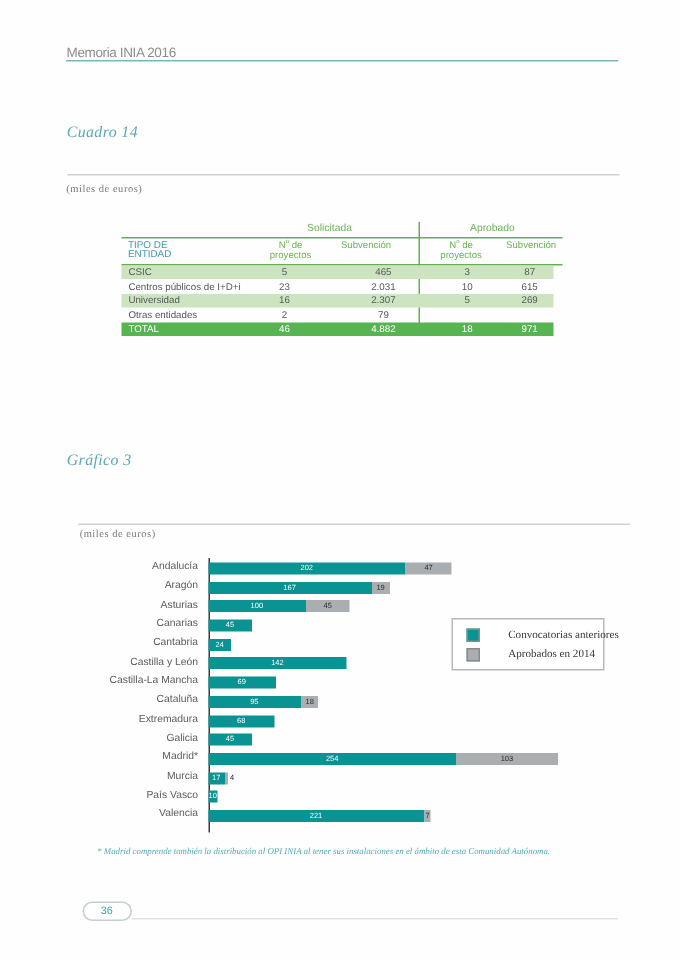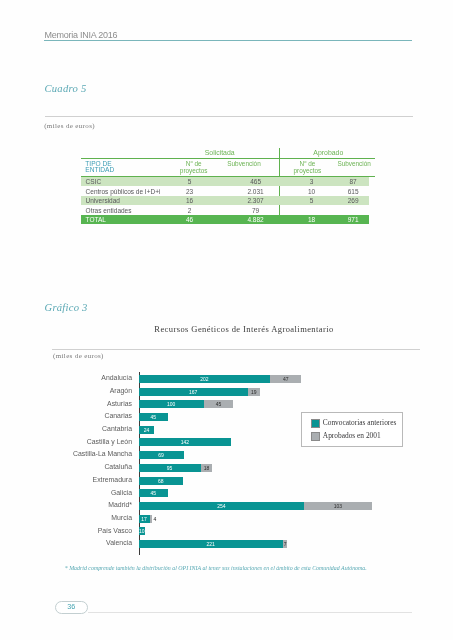--- a/index.html
+++ b/index.html
@@ -44,38 +44,38 @@
   .axis{position:absolute;background:#3b3b3b;width:1.2px;}
   .bar{position:absolute;height:8px;}
   .bar.t{background:#099493;}
   .bar.g{background:#aaaeb1;}
   .barlabel{position:absolute;font-size:5px;color:#fff;text-align:center;line-height:8.2px;}
   .barlabel.dark{color:#2b2b2b;}
   .barlabel.out{color:#1d1d1d;text-align:left;}
   .catlabel{position:absolute;font-size:6.9px;color:#5b5b5b;text-align:right;}
   .legend{position:absolute;border:1px solid #b9b9b9;background:#fff;}
   .legend .sw{position:absolute;width:7px;height:7px;border:1px solid #8a8a8a;}
-  .legend .lg-txt{position:absolute;font-family:"Liberation Serif",serif;font-size:7.4px;color:#38383a;white-space:nowrap;}
+  .legend .lg-txt{position:absolute;font-family:"Liberation Serif",serif;font-size:7.4px;color:#38383a;white-space:nowrap;margin-left:16px;}
 
   
   .footnote{position:absolute;font-family:"Liberation Serif",serif;font-style:italic;
             font-size:5.9px;color:#56a8b3;letter-spacing:0;white-space:nowrap;}
   .folio{position:absolute;border:.7px solid #c3cfd1;border-radius:6.5px;
          text-align:center;color:#42a3b0;font-size:7.2px;background:#fff;}
   .footrule{position:absolute;height:1px;background:#e2e2e2;}
 </style>
 </head>
 <body>
 
 <div class="page">
 
   <div class="runhead">Memoria INIA 2016</div>
   <div class="headrule"></div>
 
-  <div class="cap-label" style="left:44.5px;top:83.2px">Cuadro 5</div>
+  <div class="cap-label" style="left:44.5px;top:83.2px">Cuadro 14</div>
   <div class="cap-rule" style="left:44.5px;top:116px;width:368px"></div>
   <div class="units" style="left:44.2px;top:122.1px">(miles de euros)</div>
 
   <div class="tbl" id="tbl">
       <div class="grp" style="left:93.70px;top:-9.50px;width:90px">Solicitada</div>
       <div class="grp" style="left:202.30px;top:-9.50px;width:90px">Aprobado</div>
       <div class="tbl-top"></div>
       <div class="tbl-hdrline" style="top:18.20px"></div>
       <div class="grp-div" style="left:198.40px;top:-10.20px;height:75.80px"></div>
       <div class="hdr-left" style="left:4.3px;top:2.70px">TIPO DE<br>ENTIDAD</div>
@@ -113,21 +113,20 @@
         <span class="lbl">TOTAL</span>
         <span class="v" style="left:83.60px;top:.9px;width:50px">46</span>
         <span class="v" style="left:149.60px;top:.9px;width:50px">4.882</span>
         <span class="v" style="left:205.50px;top:.9px;width:50px">18</span>
         <span class="v" style="left:247.10px;top:.9px;width:50px">971</span>
       </div>
     </div>
 
   <div class="cap-label" style="left:44.5px;top:301.8px">Gráfico 3</div>
   <div class="cap-title" style="left:44px;top:324px;width:400px">
-    <div>Recursos Genéticos de Interés Agroalimentario</div>
   </div>
   <div class="cap-rule" style="left:51.6px;top:349.2px;width:368.8px"></div>
   <div class="units" style="left:53.1px;top:352.2px">(miles de euros)</div>
 
   <div class="chart" id="chart">
       <div class="axis" style="left:138.60px;top:372.10px;height:182.50px"></div>
       <div class="catlabel" style="left:21.60px;top:374.20px;width:110.4px;line-height:8.20px">Andalucía</div>
       <div class="bar t" style="left:138.60px;top:374.90px;width:131.81px;background:#099493"></div>
       <div class="barlabel" style="left:138.60px;top:374.90px;width:131.81px;height:8.20px">202</div>
       <div class="bar g" style="left:270.40px;top:374.90px;width:30.67px;background:#aaaeb1"></div>
@@ -180,20 +179,20 @@
       <div class="barlabel" style="left:138.60px;top:527.30px;width:6.52px;height:8.20px">10</div>
       <div class="catlabel" style="left:21.60px;top:539.30px;width:110.4px;line-height:8.20px">Valencia</div>
       <div class="bar t" style="left:138.60px;top:540.00px;width:144.20px;background:#099493"></div>
       <div class="barlabel" style="left:138.60px;top:540.00px;width:144.20px;height:8.20px">221</div>
       <div class="bar g" style="left:282.80px;top:540.00px;width:4.57px;background:#aaaeb1"></div>
       <div class="barlabel dark" style="left:282.80px;top:540.00px;width:4.57px;height:8.20px">7</div>
       <div class="legend" style="left:300.8px;top:412.4px;width:100.3px;height:33px">
         <div class="sw" style="left:9.3px;top:5.40px;background:#099493"></div>
         <div class="lg-txt" style="left:21px;top:4.20px">Convocatorias anteriores</div>
         <div class="sw" style="left:9.3px;top:18.90px;background:#aaaeb1"></div>
-        <div class="lg-txt" style="left:21px;top:17.70px">Aprobados en 2001</div>
+        <div class="lg-txt" style="left:21px;top:17.70px">Aprobados en 2014</div>
       </div>
     </div>
 
   <div class="footnote" style="left:64.8px;top:565.2px">* Madrid comprende también la distribución al OPI INIA al tener sus instalaciones en el ámbito de esta Comunidad Autónoma.</div>
   <div class="footrule" style="left:88px;top:612.3px;width:324px"></div>
   <div class="folio" style="left:54.9px;top:601.4px;width:30.7px;height:11.1px;line-height:10px">36</div>
 </div>
 
 </body></html>

